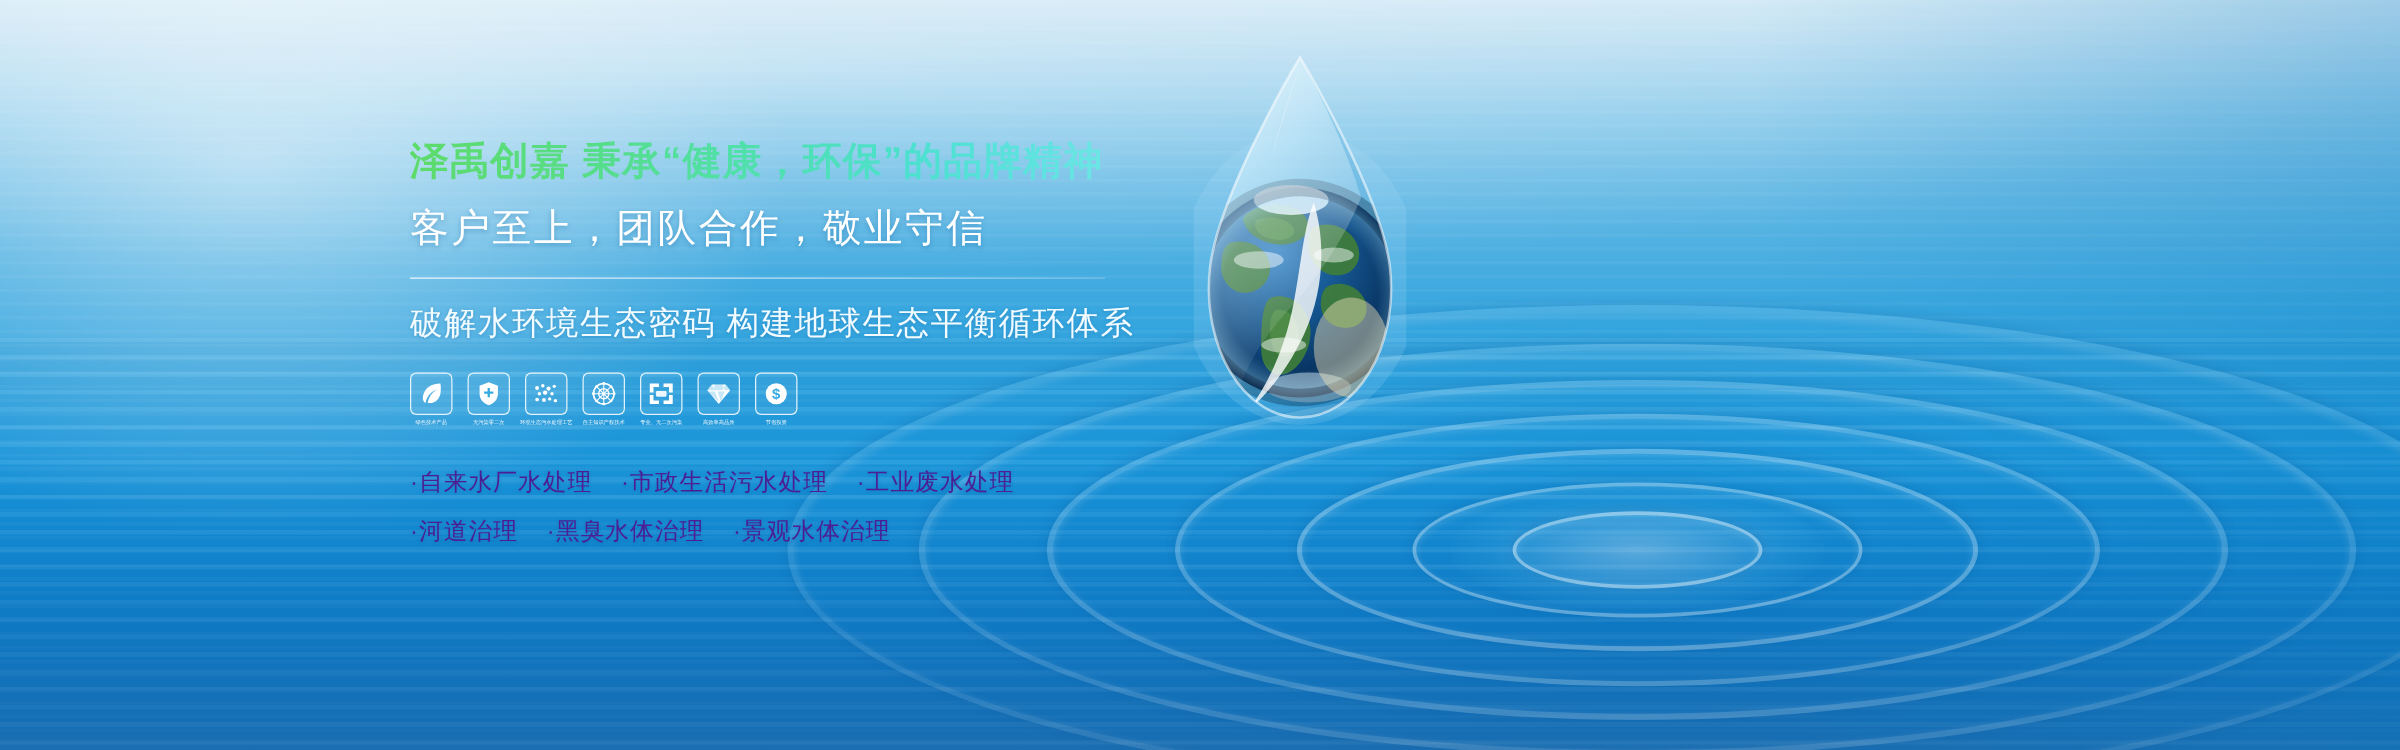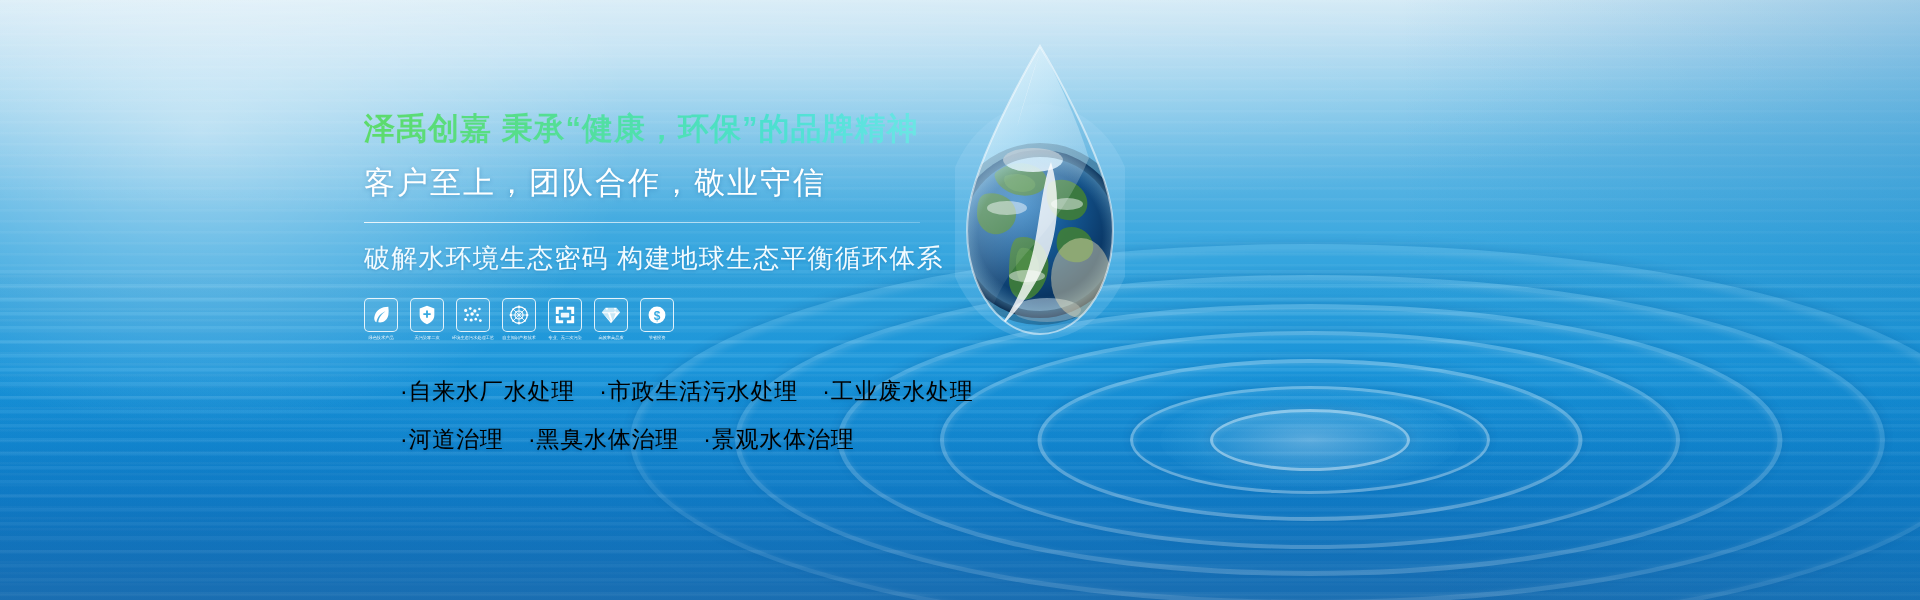--- a/index.html
+++ b/index.html
@@ -91,21 +91,21 @@
   .r5 { width:945px;  height:272px; border-width:5px; border-color:rgba(255,255,255,.185); }
   .r6 { width:1150px; height:330px; border-width:5px; border-color:rgba(255,255,255,.14); }
   .r7 { width:1360px; height:392px; border-width:5px; border-color:rgba(255,255,255,.10); }
   .ripple-core {
     position:absolute; left:50%; top:50%; transform:translate(-50%,-50%);
     width:300px; height:96px; border-radius:50%;
     background:radial-gradient(ellipse at center, rgba(255,255,255,.30) 0%, rgba(120,210,245,.10) 55%, rgba(255,255,255,0) 75%);
   }
 
   
-  .content { position:absolute; left:364px; top:108px; width:620px; }
+  .content { position:absolute; left:328px; top:108px; width:620px; }
 
   .headline-1 {
     font-size:31px;
     font-weight:bold;
     letter-spacing:1px;
     line-height:1.35;
     background:linear-gradient(to right,#5ddb6a 0%,#57dd86 22%,#4fe0ae 45%,#4ce0cf 65%,#5fe3e0 82%,#7ee9ea 100%);
     -webkit-background-clip:text;
     background-clip:text;
     color:transparent;
@@ -160,27 +160,26 @@
     line-height:1.15;
     color:rgba(255,255,255,.95);
     text-align:center;
     white-space:nowrap;
     transform:scale(1);
   }
 
   
   .services { margin-top:26px; }
   .svc-row {
-    font-size:23px;
-    color:#000000;
+    font-size:19px;
+    color:#4c1d95;
     letter-spacing:.8px;
     line-height:2.1;
     text-shadow:0 1px 3px rgba(12,90,150,.32);
     white-space:nowrap;
-    margin-left:36px;
   }
   .svc-item { margin-right:17px; }
 
   
   .droplet-wrap {
     position:absolute;
     left:955px; top:42px;
     width:170px; height:300px;
   }
   .droplet {

